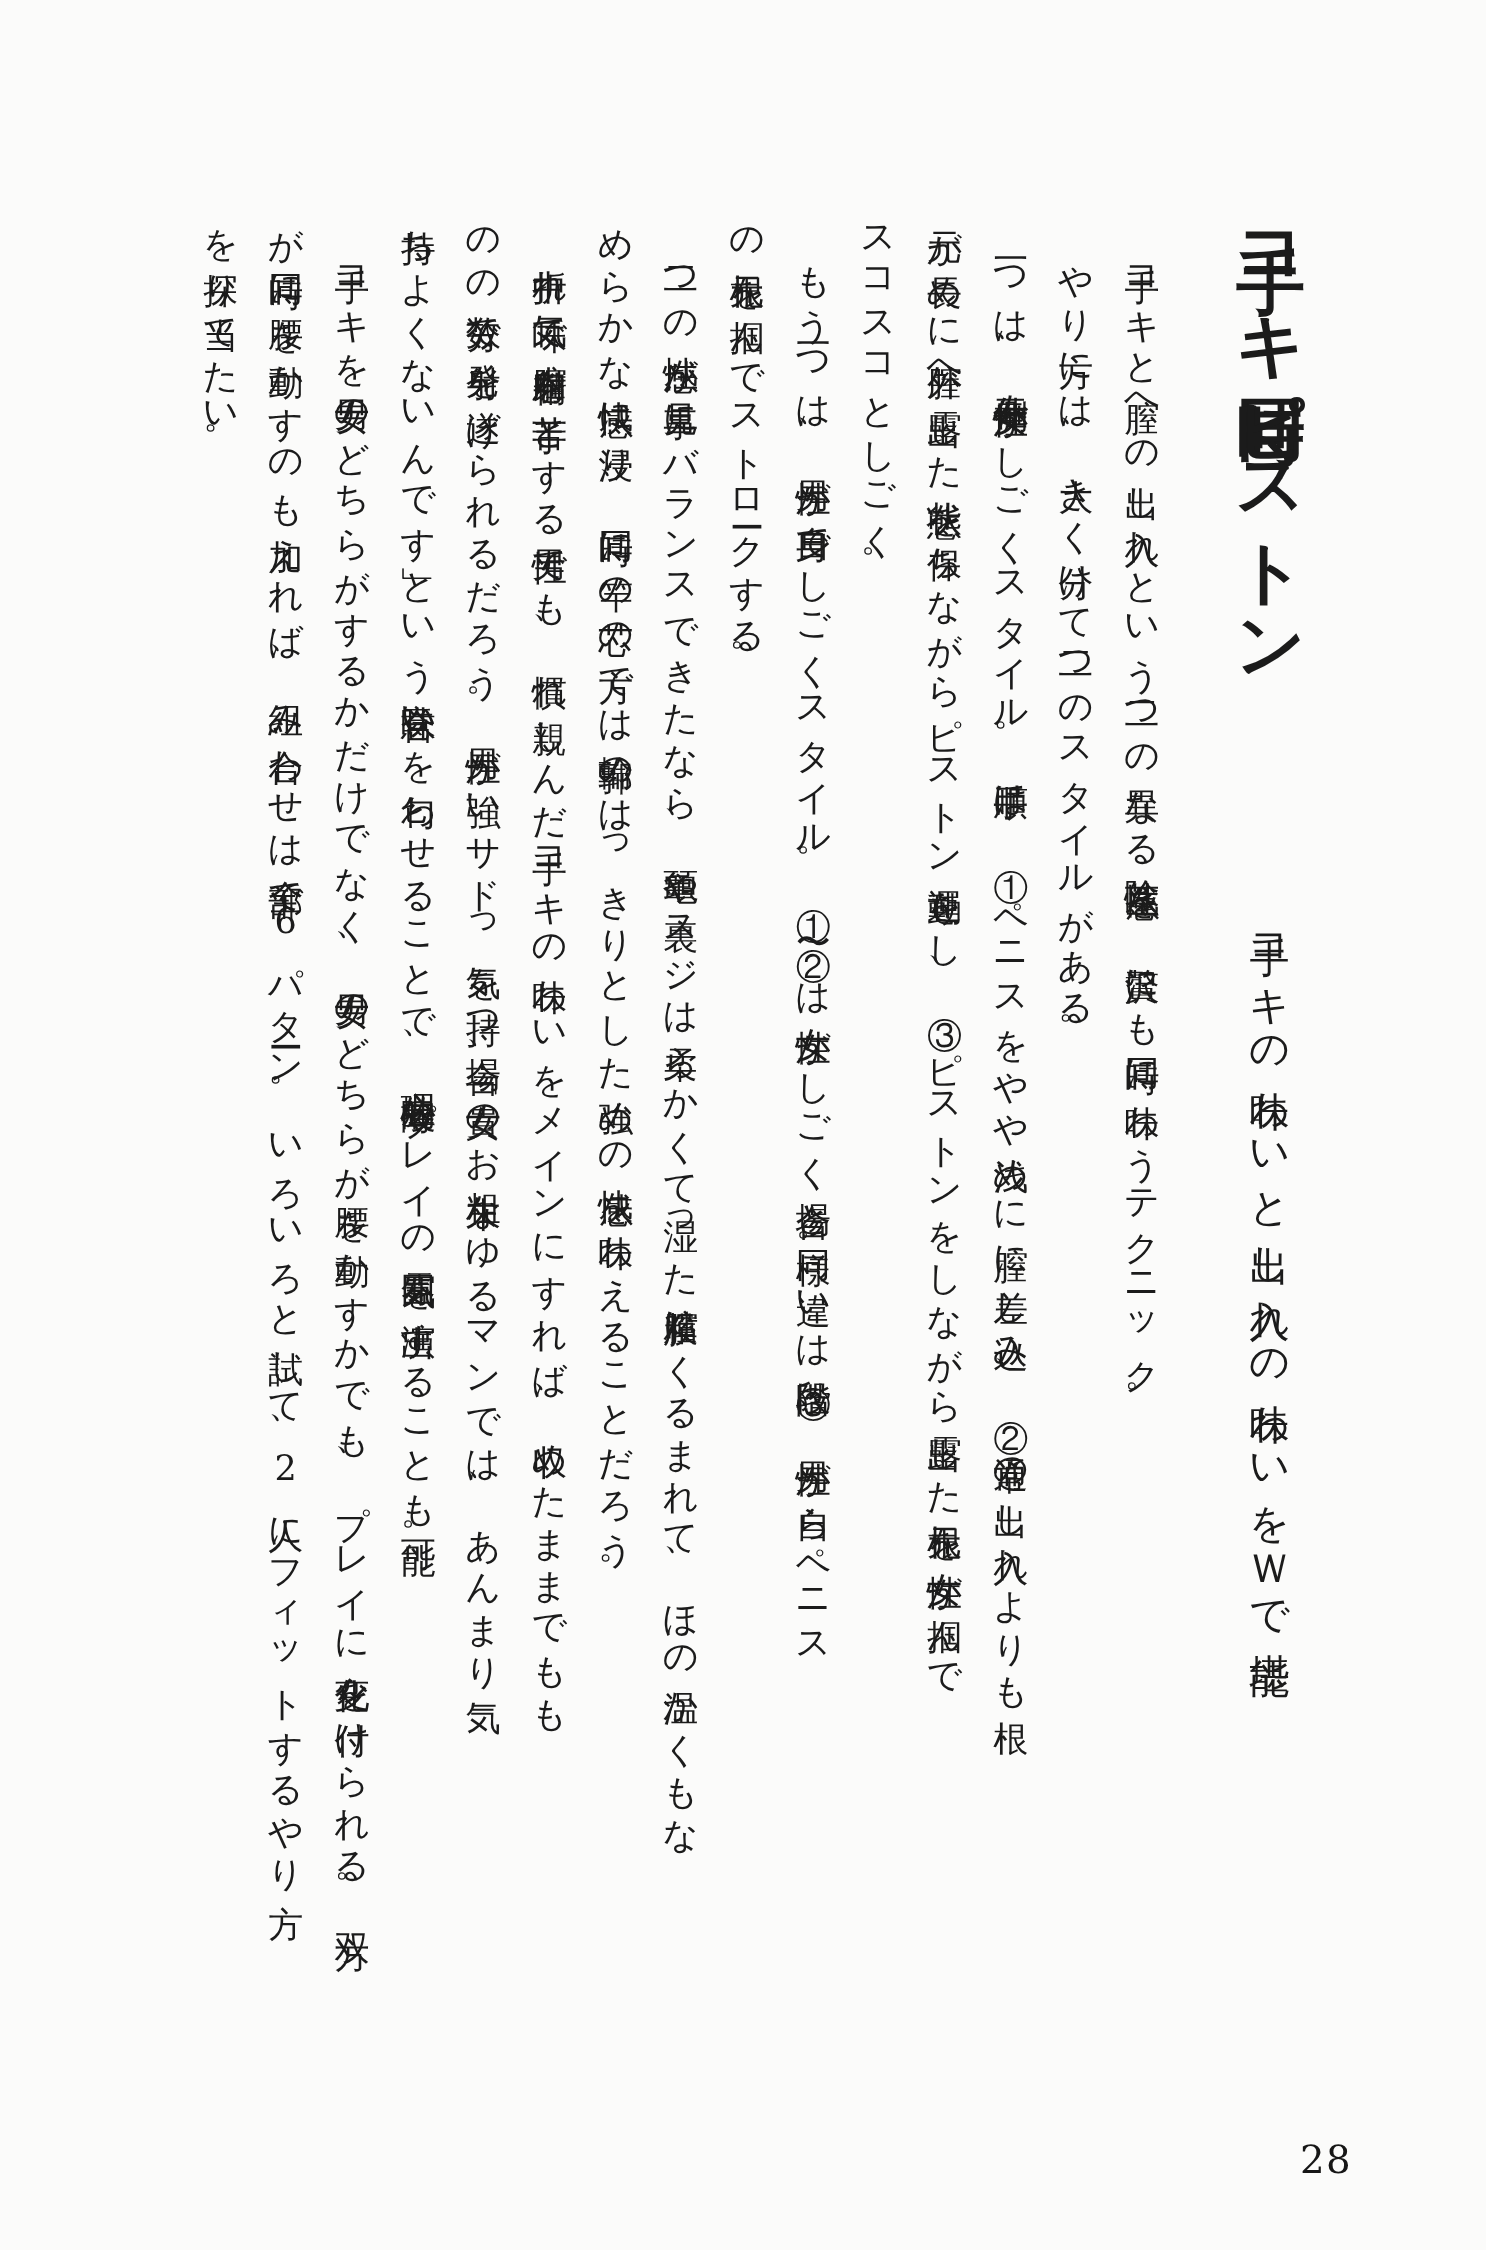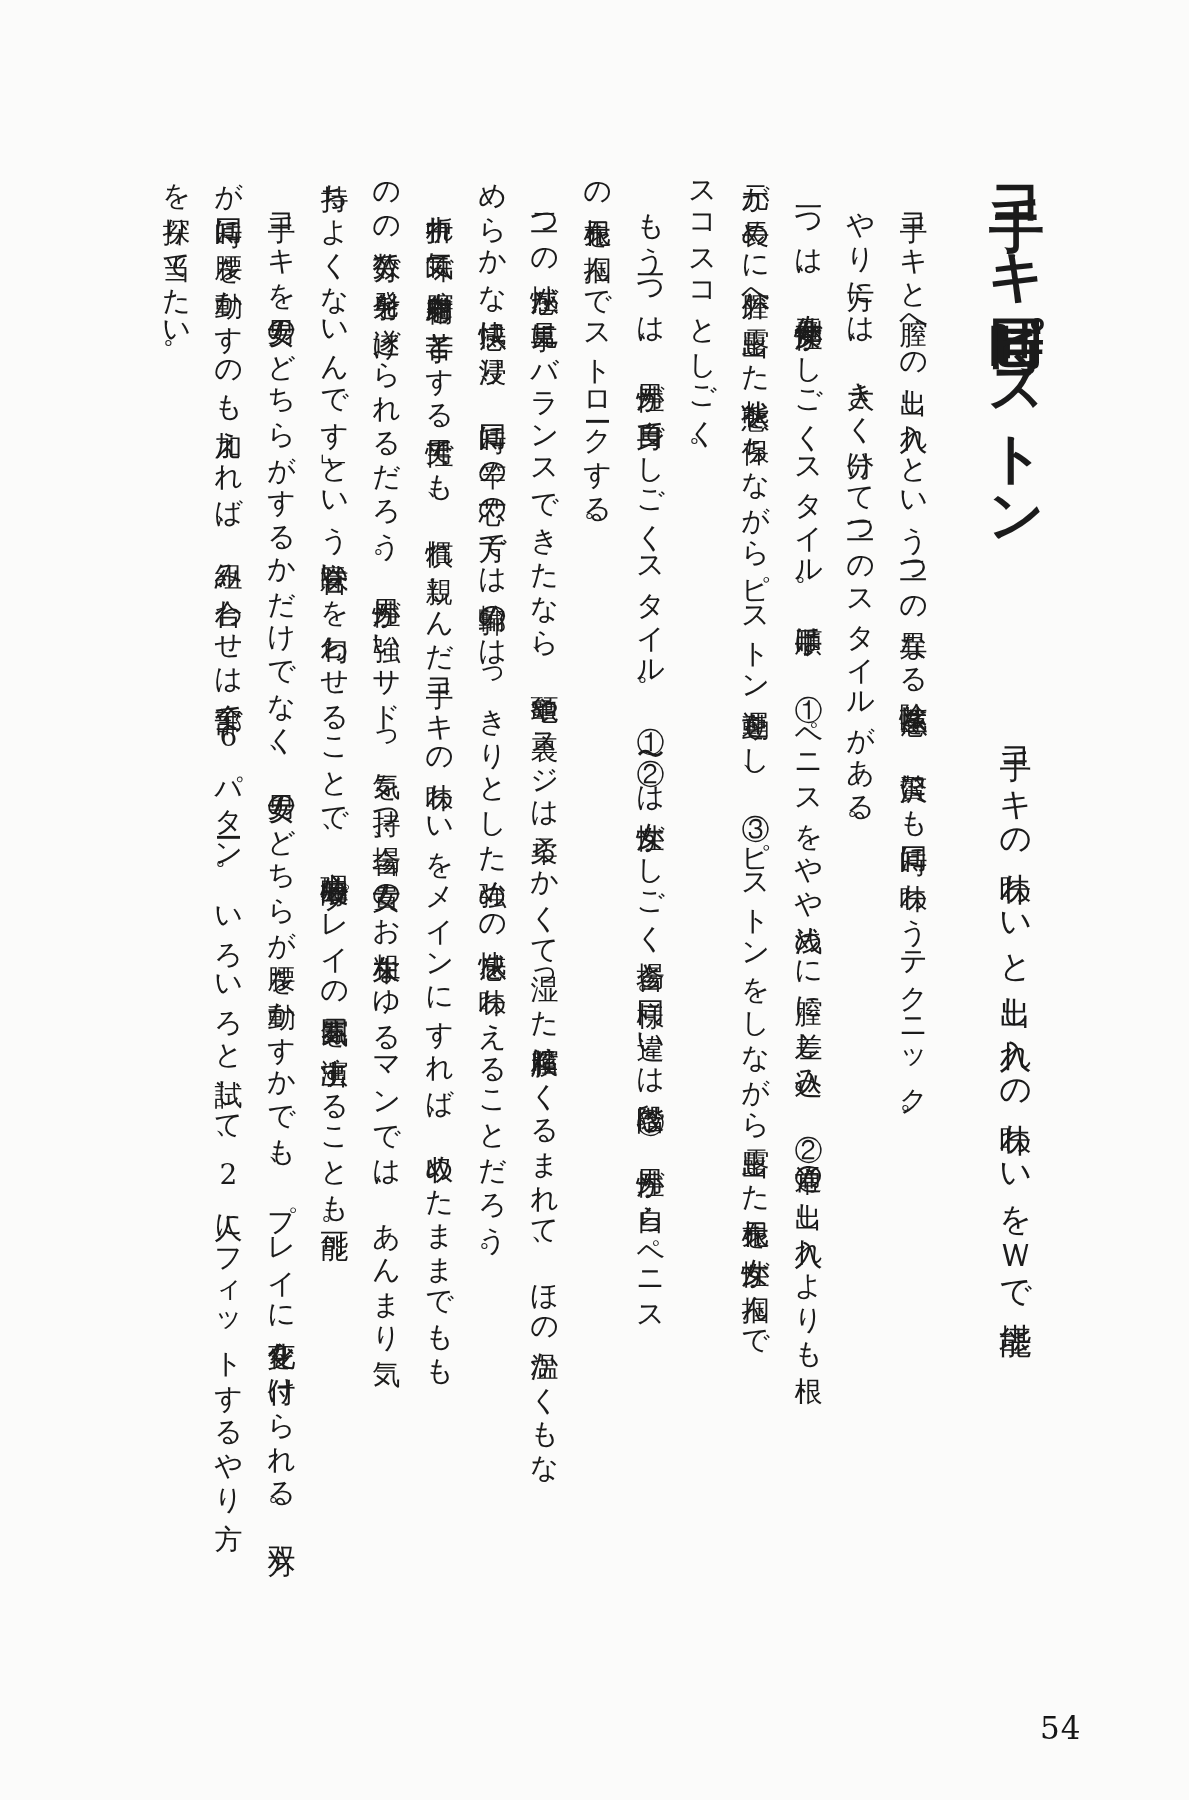--- a/index.html
+++ b/index.html
@@ -81,15 +81,15 @@
   <div class="vtext col c6">の根元を掴んでストロークする。</div>
   <div class="vtext col c7 indent">二つの性感が見事にバランスできたなら、亀頭や裏スジは柔らかくて湿った膣粘膜にくるまれて、ほの温かくもな</div>
   <div class="vtext col c8">めらかな快感に浸り、同時に竿の芯の方では輪郭のはっきりとした強めの快感を味わえることだろう。</div>
   <div class="vtext col c9 indent">中折れ気味で膣内射精を苦手とする男性でも、慣れ親しんだ手コキの味わいをメインにすれば、収めたままでもも</div>
   <div class="vtext col c10">のの数分で発射を遂げられるだろう。男性が強いサドっ気を持つ場合、「貴女のお粗末なゆるマンでは、あんまり気</div>
   <div class="vtext col c11">持ちよくないんです」という意味合いを匂わせることで、心理的陵辱プレイの雰囲気を演出することも可能。</div>
   <div class="vtext col c12 indent">手コキを男女のどちらがするかだけでなく、男女のどちらが腰を動かすかでも、プレイに変化を付けられる。双方</div>
   <div class="vtext col c13">が同時に腰を動かすのも加えれば、組み合わせは全部で6パターン。いろいろと試して、2人にフィットするやり方</div>
   <div class="vtext col c14">を探り当てたい。</div>
 
-  <div class="pagenum">54</div>
+  <div class="pagenum">28</div>
 
 </div>
 
 </body></html>

